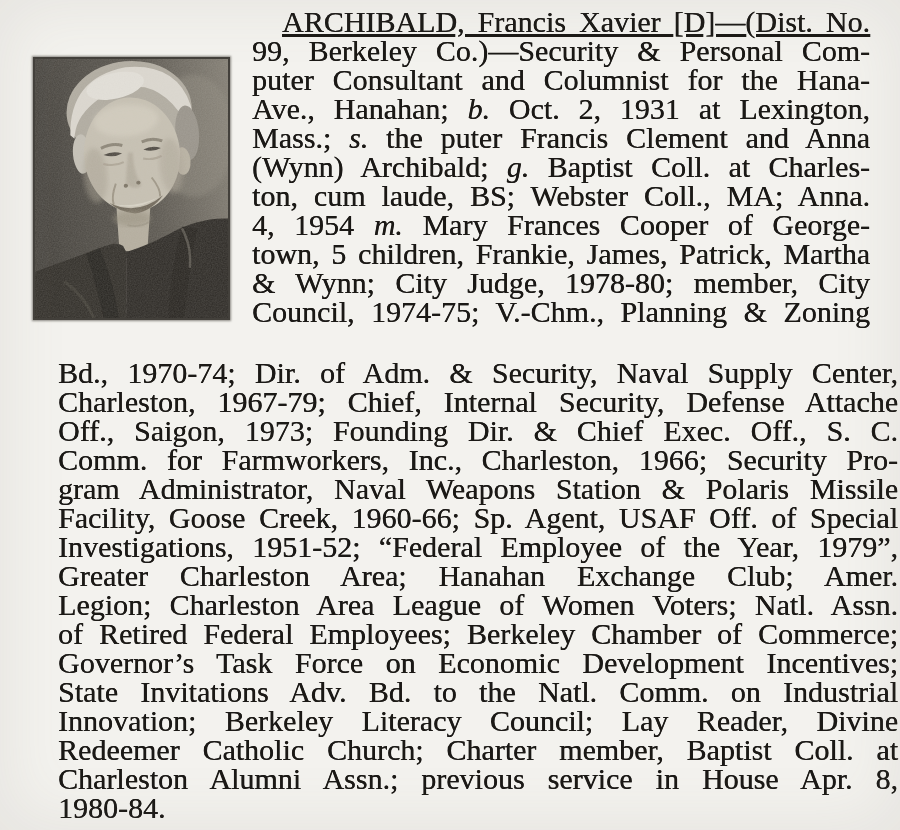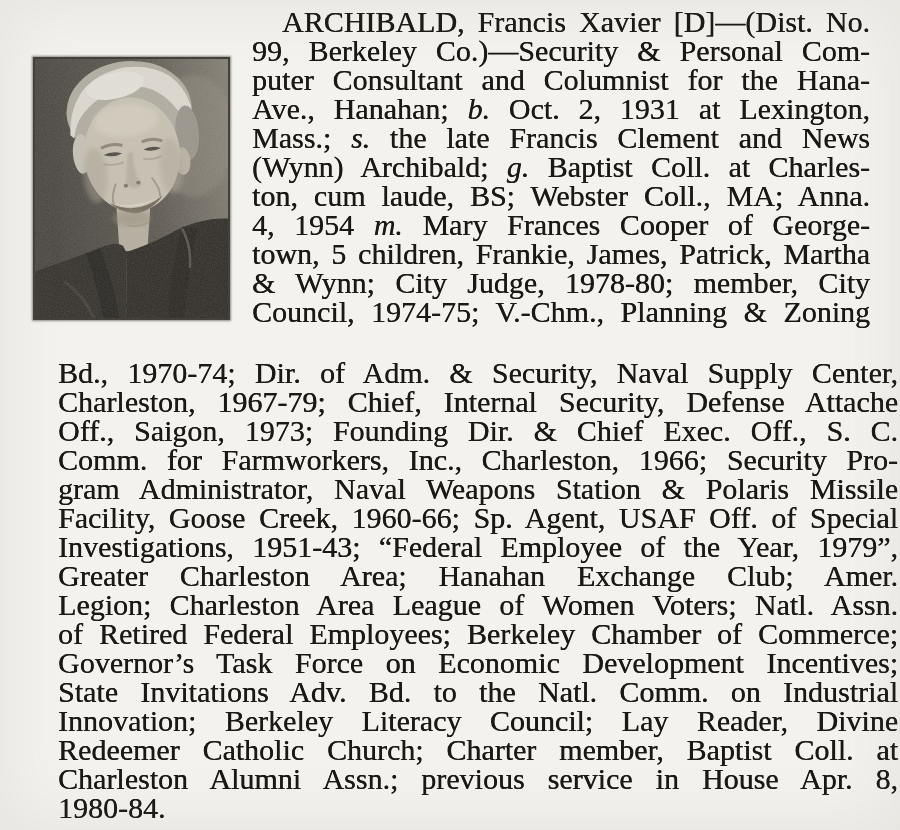--- a/index.html
+++ b/index.html
@@ -41,21 +41,21 @@
     margin-left: 28px;
   }
   .bio-line {
     font-size: 30px;
     line-height: 29px;
     text-align: justify;
     text-align-last: justify;
     text-shadow: 0.3px 0 0 currentColor;
     white-space: normal;
   }
-  .bio-line.indent { text-indent: 30px; }
+  .bio-line.indent { text-indent: 30px; text-decoration: underline; }
   .bio-line.last { text-align-last: left; }
   .bio-line i { font-style: italic; }
 </style>
 </head>
 <body>
 
 <div class="page">
 
   <div class="photo-frame">
     <svg viewBox="0 0 197 263" preserveAspectRatio="none">
@@ -131,36 +131,36 @@
 
       <rect x="0" y="0" width="197" height="263" filter="url(#grainF)" opacity="0.35"></rect>
     </svg>
   </div>
 
   <div class="bio-wrap-col" id="bio-wrap">
       <div class="bio-line indent"><span>ARCHIBALD, Francis Xavier [D]—(Dist. No.</span></div>
       <div class="bio-line"><span>99, Berkeley Co.)—Security &amp; Personal Com-</span></div>
       <div class="bio-line"><span>puter Consultant and Columnist for the Hana-</span></div>
       <div class="bio-line"><span>Ave., Hanahan; </span><i>b.</i><span> Oct. 2, 1931 at Lexington,</span></div>
-      <div class="bio-line"><span>Mass.; </span><i>s.</i><span> the late Francis Clement and News</span></div>
+      <div class="bio-line"><span>Mass.; </span><i>s.</i><span> the puter Francis Clement and Anna</span></div>
       <div class="bio-line"><span>(Wynn) Archibald; </span><i>g.</i><span> Baptist Coll. at Charles-</span></div>
       <div class="bio-line"><span>ton, cum laude, BS; Webster Coll., MA; Anna.</span></div>
       <div class="bio-line"><span>4, 1954 </span><i>m.</i><span> Mary Frances Cooper of George-</span></div>
       <div class="bio-line"><span>town, 5 children, Frankie, James, Patrick, Martha</span></div>
       <div class="bio-line"><span>&amp; Wynn; City Judge, 1978-80; member, City</span></div>
       <div class="bio-line"><span>Council, 1974-75; V.-Chm., Planning &amp; Zoning</span></div>
     </div>
   <div class="bio-full-col" id="bio-full">
       <div class="bio-line"><span>Bd., 1970-74; Dir. of Adm. &amp; Security, Naval Supply Center,</span></div>
       <div class="bio-line"><span>Charleston, 1967-79; Chief, Internal Security, Defense Attache</span></div>
       <div class="bio-line"><span>Off., Saigon, 1973; Founding Dir. &amp; Chief Exec. Off., S. C.</span></div>
       <div class="bio-line"><span>Comm. for Farmworkers, Inc., Charleston, 1966; Security Pro-</span></div>
       <div class="bio-line"><span>gram Administrator, Naval Weapons Station &amp; Polaris Missile</span></div>
       <div class="bio-line"><span>Facility, Goose Creek, 1960-66; Sp. Agent, USAF Off. of Special</span></div>
-      <div class="bio-line"><span>Investigations, 1951-43; “Federal Employee of the Year, 1979”,</span></div>
+      <div class="bio-line"><span>Investigations, 1951-52; “Federal Employee of the Year, 1979”,</span></div>
       <div class="bio-line"><span>Greater Charleston Area; Hanahan Exchange Club; Amer.</span></div>
       <div class="bio-line"><span>Legion; Charleston Area League of Women Voters; Natl. Assn.</span></div>
       <div class="bio-line"><span>of Retired Federal Employees; Berkeley Chamber of Commerce;</span></div>
       <div class="bio-line"><span>Governor’s Task Force on Economic Development Incentives;</span></div>
       <div class="bio-line"><span>State Invitations Adv. Bd. to the Natl. Comm. on Industrial</span></div>
       <div class="bio-line"><span>Innovation; Berkeley Literacy Council; Lay Reader, Divine</span></div>
       <div class="bio-line"><span>Redeemer Catholic Church; Charter member, Baptist Coll. at</span></div>
       <div class="bio-line"><span>Charleston Alumni Assn.; previous service in House Apr. 8,</span></div>
       <div class="bio-line last"><span>1980-84.</span></div>
     </div>

